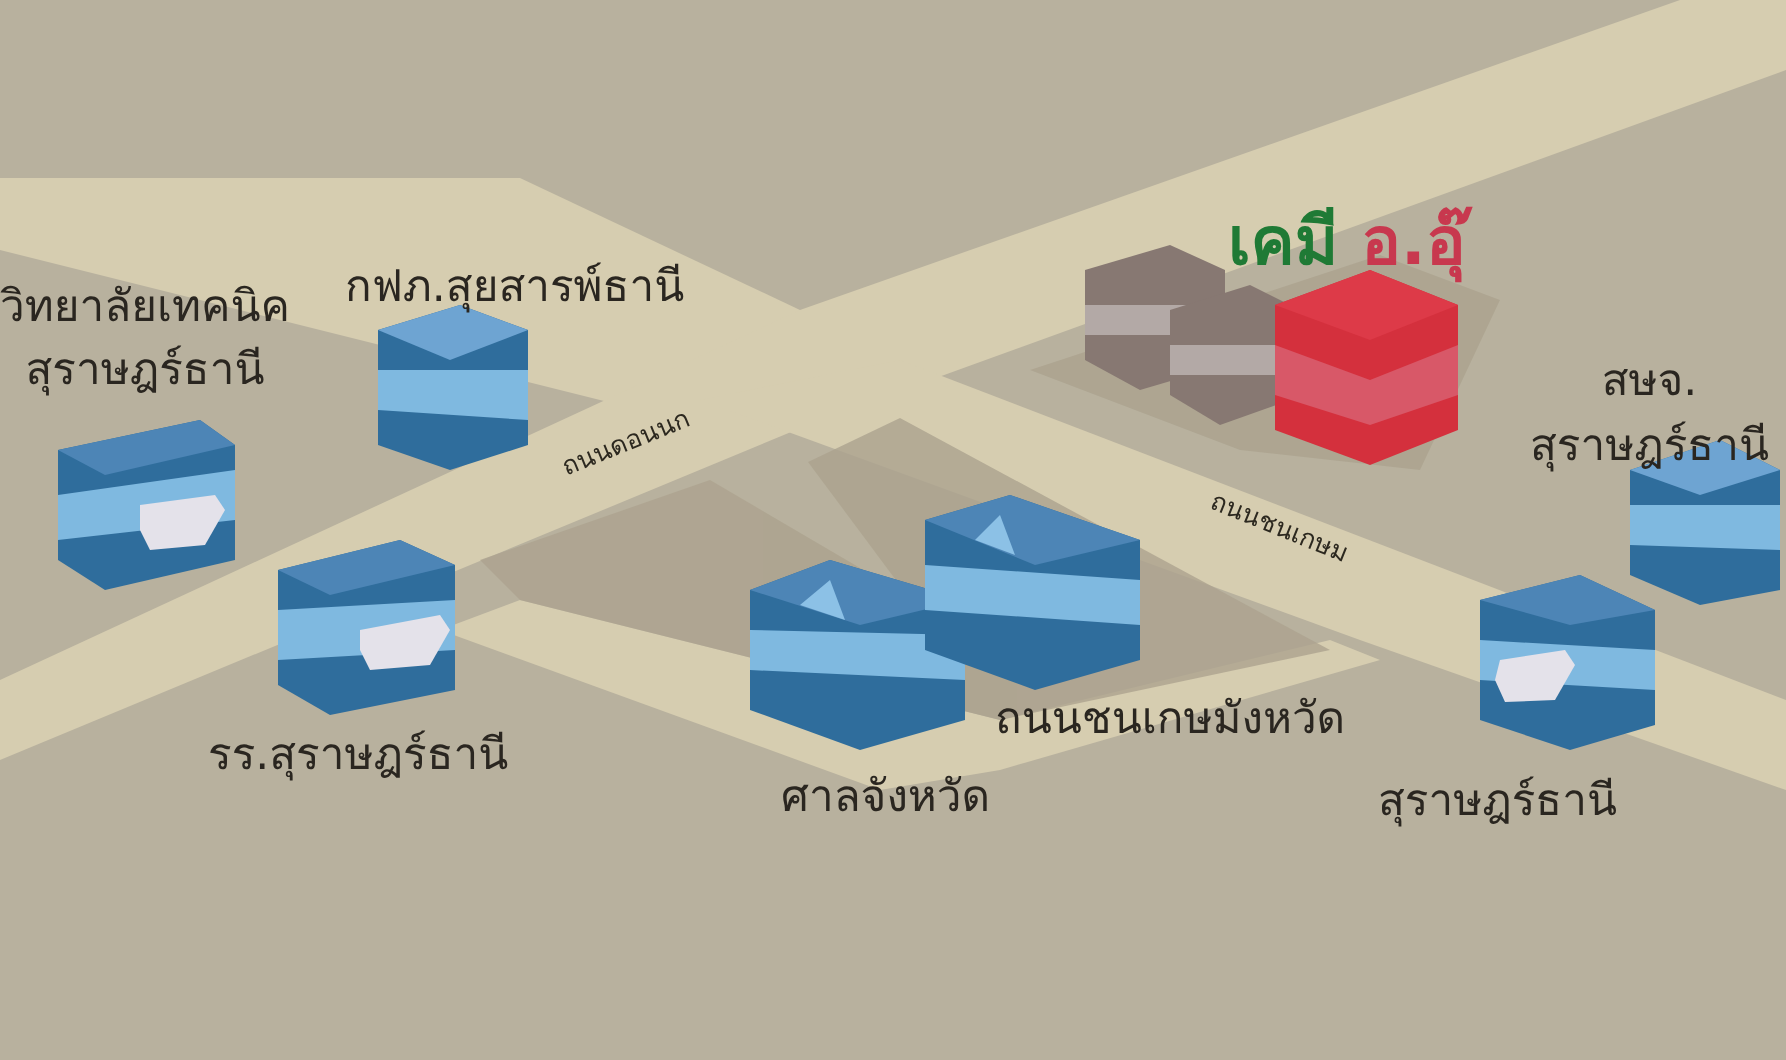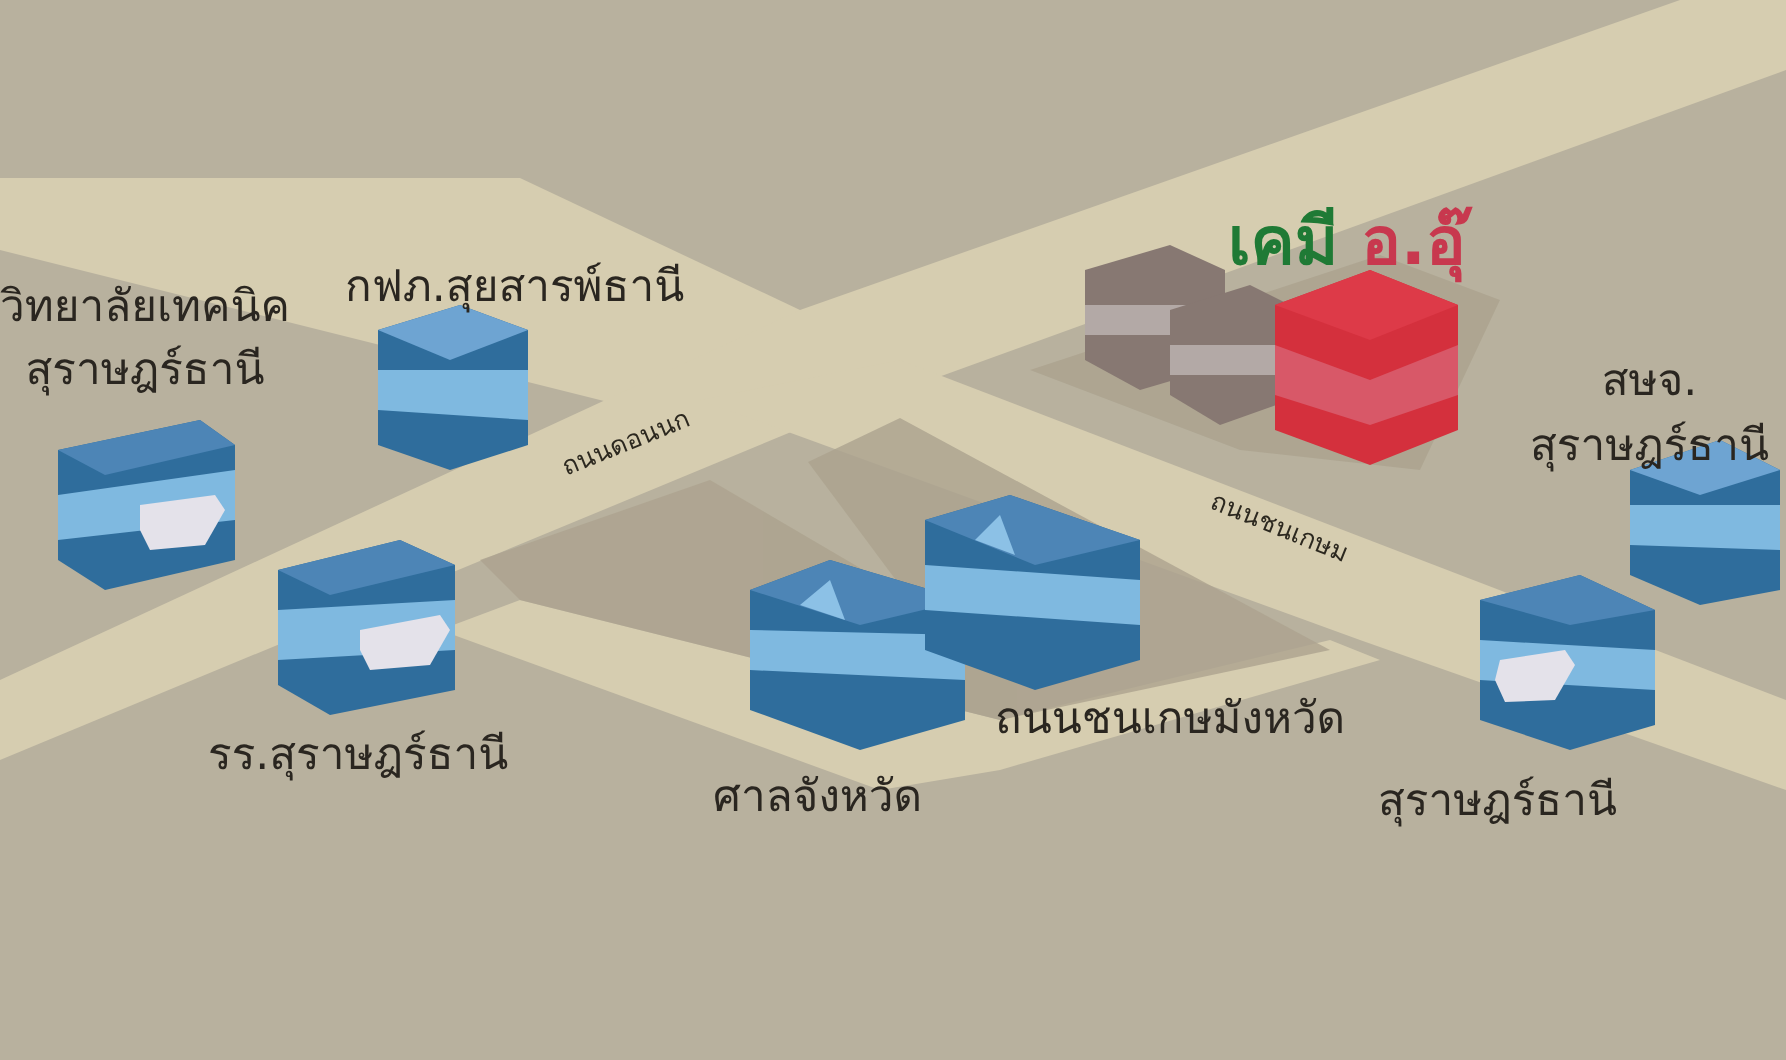--- a/index.html
+++ b/index.html
@@ -130,21 +130,21 @@
   <div class="label" style="left:0px; top:278px;">
     <div>วิทยาลัยเทคนิค</div>
     <div style="margin-top:8px;">สุราษฎร์ธานี</div>
   </div>
   <div class="label" style="left:345px; top:258px;">
     <div>กฟภ.สุยสารพ์ธานี</div>
   </div>
   <div class="label" style="left:208px; top:726px;">
     <div>รร.สุราษฎร์ธานี</div>
   </div>
-  <div class="label" style="left:713px; top:768px;">
+  <div class="label" style="left:781px; top:768px;">
     <div>ศาลจังหวัด</div>
   </div>
   <div class="label" style="left:995px; top:690px;">
     <div>ถนนชนเกษมังหวัด</div>
   </div>
   <div class="label" style="left:1378px; top:762px;">
     <div style="margin-top:10px;">สุราษฎร์ธานี</div>
   </div>
   <div class="label" style="left:1530px; top:315px;margin-top:37px;">
     <div>สษจ.</div>

